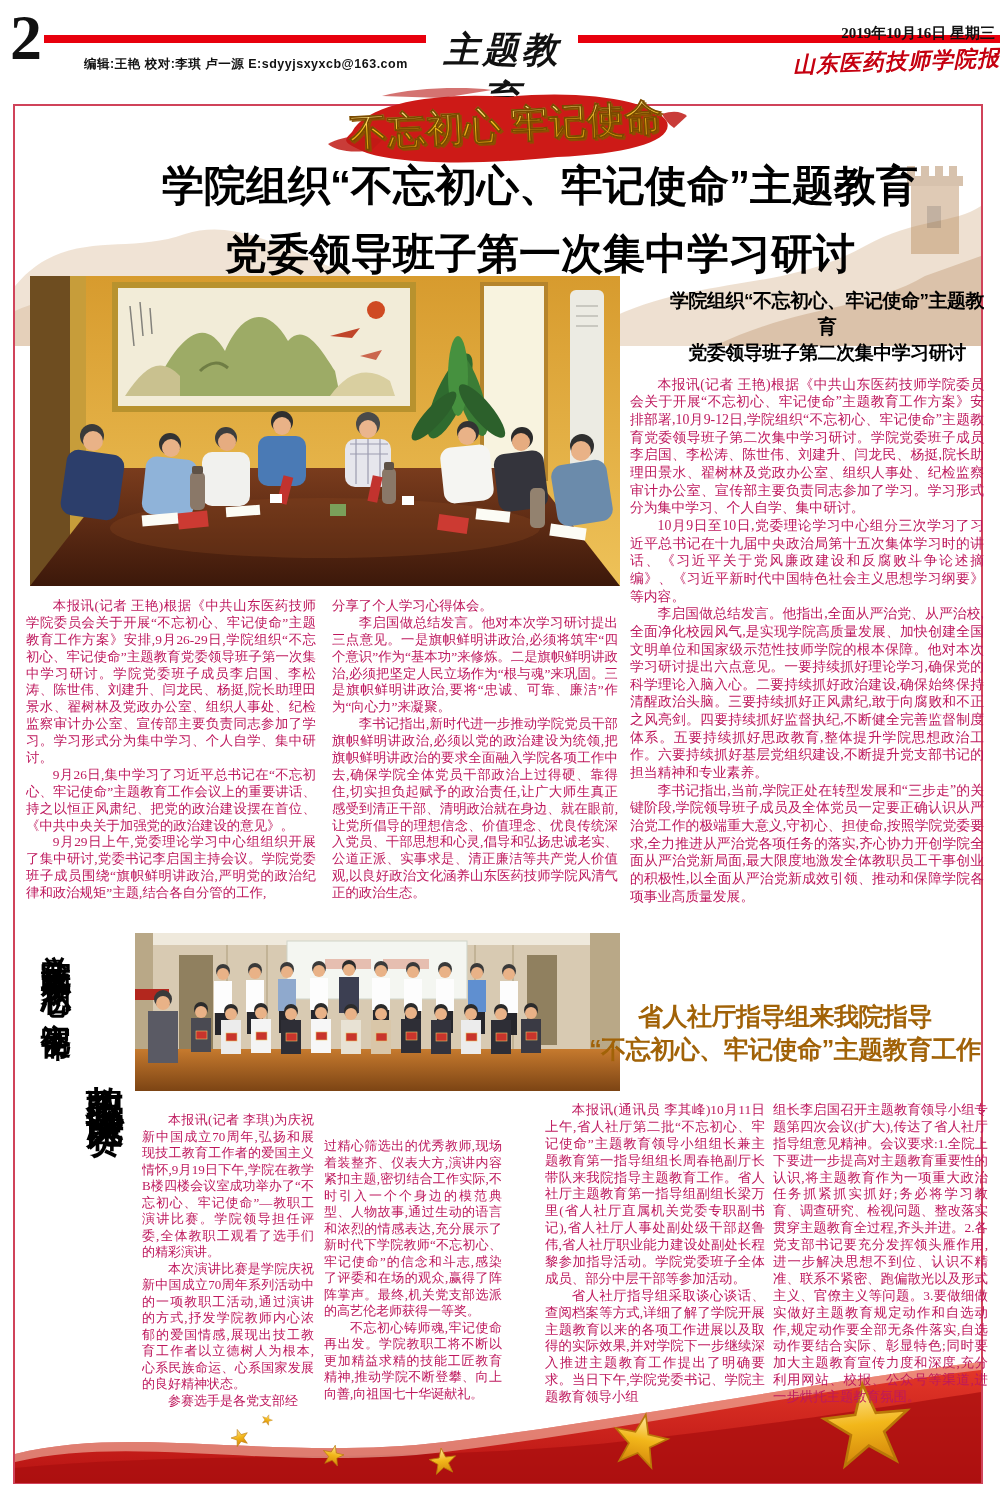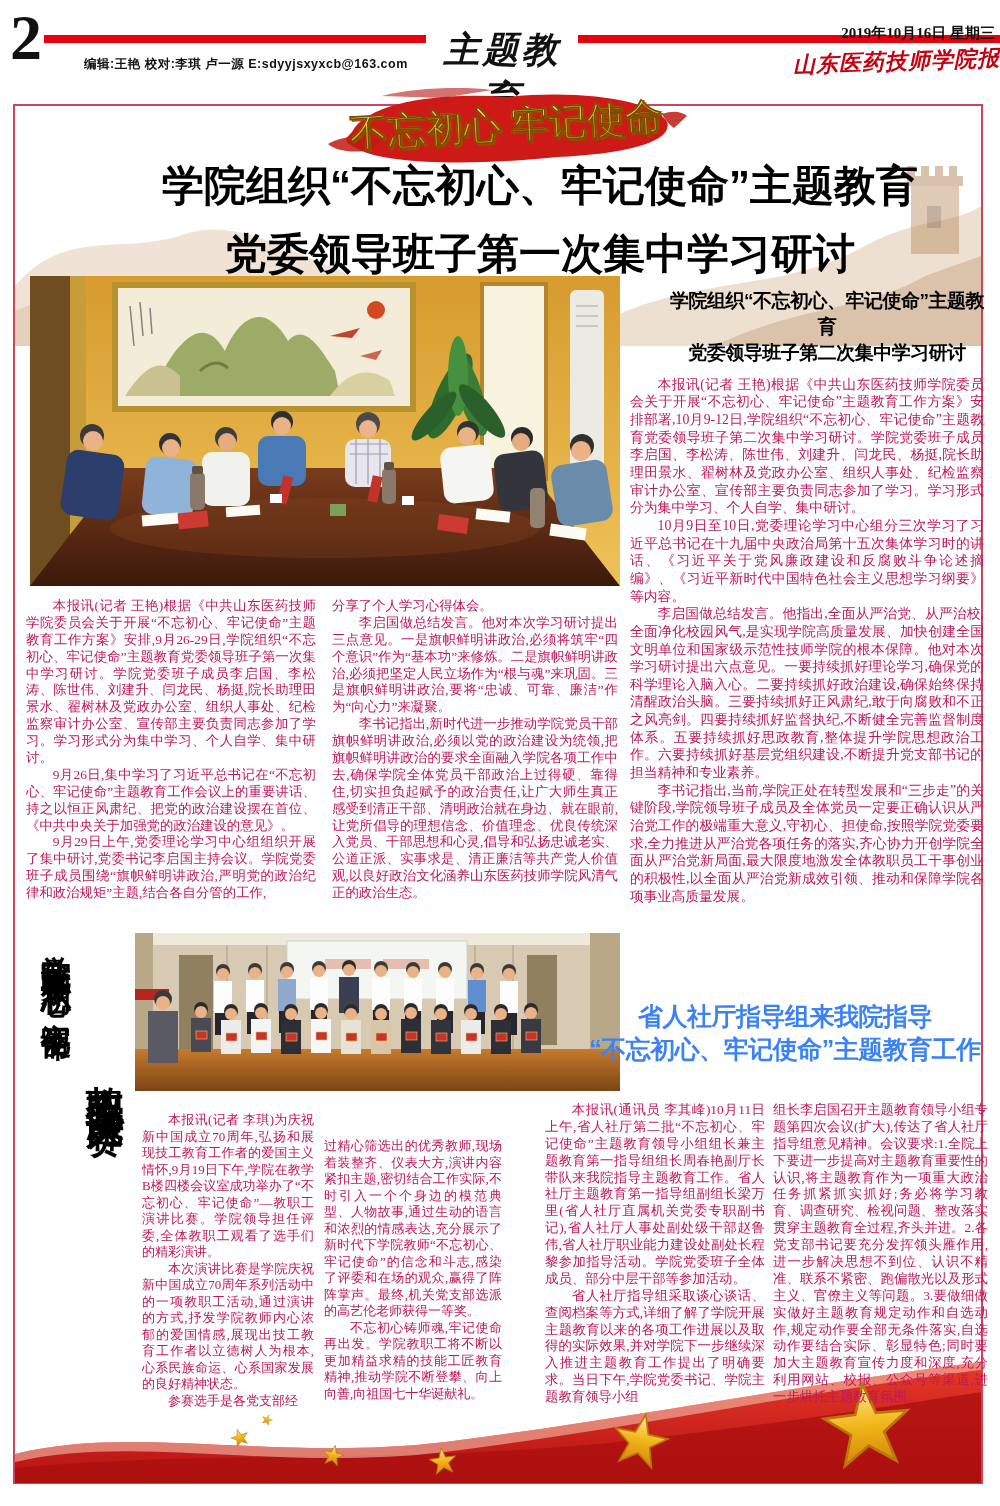--- a/index.html
+++ b/index.html
@@ -14,21 +14,21 @@
   .edition-title{font-size:36px;font-weight:700;letter-spacing:3px;text-align:center;}
   .hdr-date{font-size:15px;font-weight:700;text-align:right;}
   .masthead{font-size:22px;font-weight:700;font-style:italic;color:#c50010;
             text-align:right;transform:rotate(-2deg);letter-spacing:1px;}
   
   .frame{border:2.5px solid #d0435a;box-sizing:border-box;background:transparent;}
   
   .mainhead{font-weight:900;font-size:42px;line-height:1.22;text-align:center;color:#000;
             letter-spacing:0;}
   .subhead{font-weight:800;font-size:19px;line-height:1.38;text-align:center;color:#000;letter-spacing:-.5px;}
-  .ghead{font-weight:800;font-size:25px;line-height:1.32;text-align:center;color:#3b82f6;letter-spacing:-.5px;}
+  .ghead{font-weight:800;font-size:25px;line-height:1.32;text-align:center;color:#a16207;letter-spacing:-.5px;}
   
   .cols{font-size:13.4px;line-height:1.26;text-align:justify;overflow:hidden;color:#be185d;}
   .cols p{margin:0;text-indent:2em;}
   .cont p:first-child{text-indent:0;}
   .rbody{font-size:13.8px;line-height:1.28;}
   .sbody{font-size:13px;line-height:1.27;}
   
   .vtitle{writing-mode:vertical-rl;text-orientation:mixed;font-weight:700;color:#000;
           font-family:"Liberation Serif","DejaVu Serif",serif;}
   .v-main{font-size:30px;letter-spacing:3px;}

